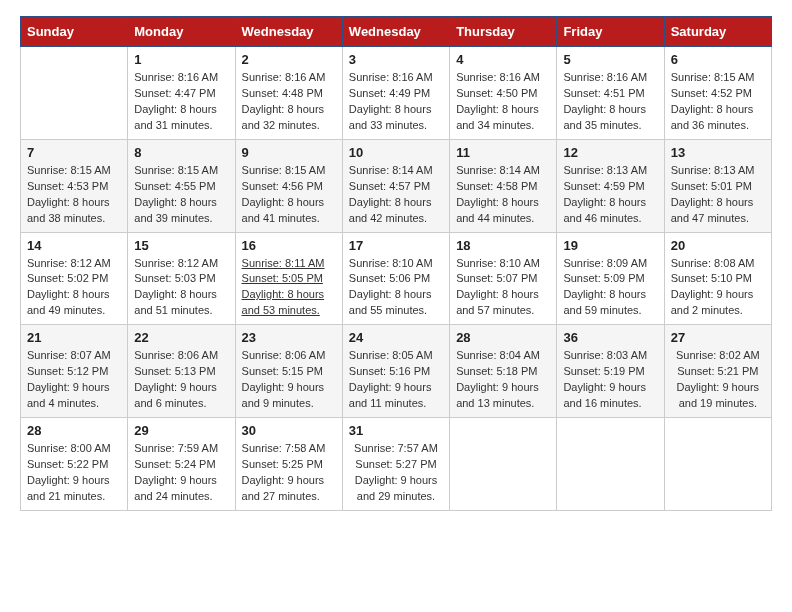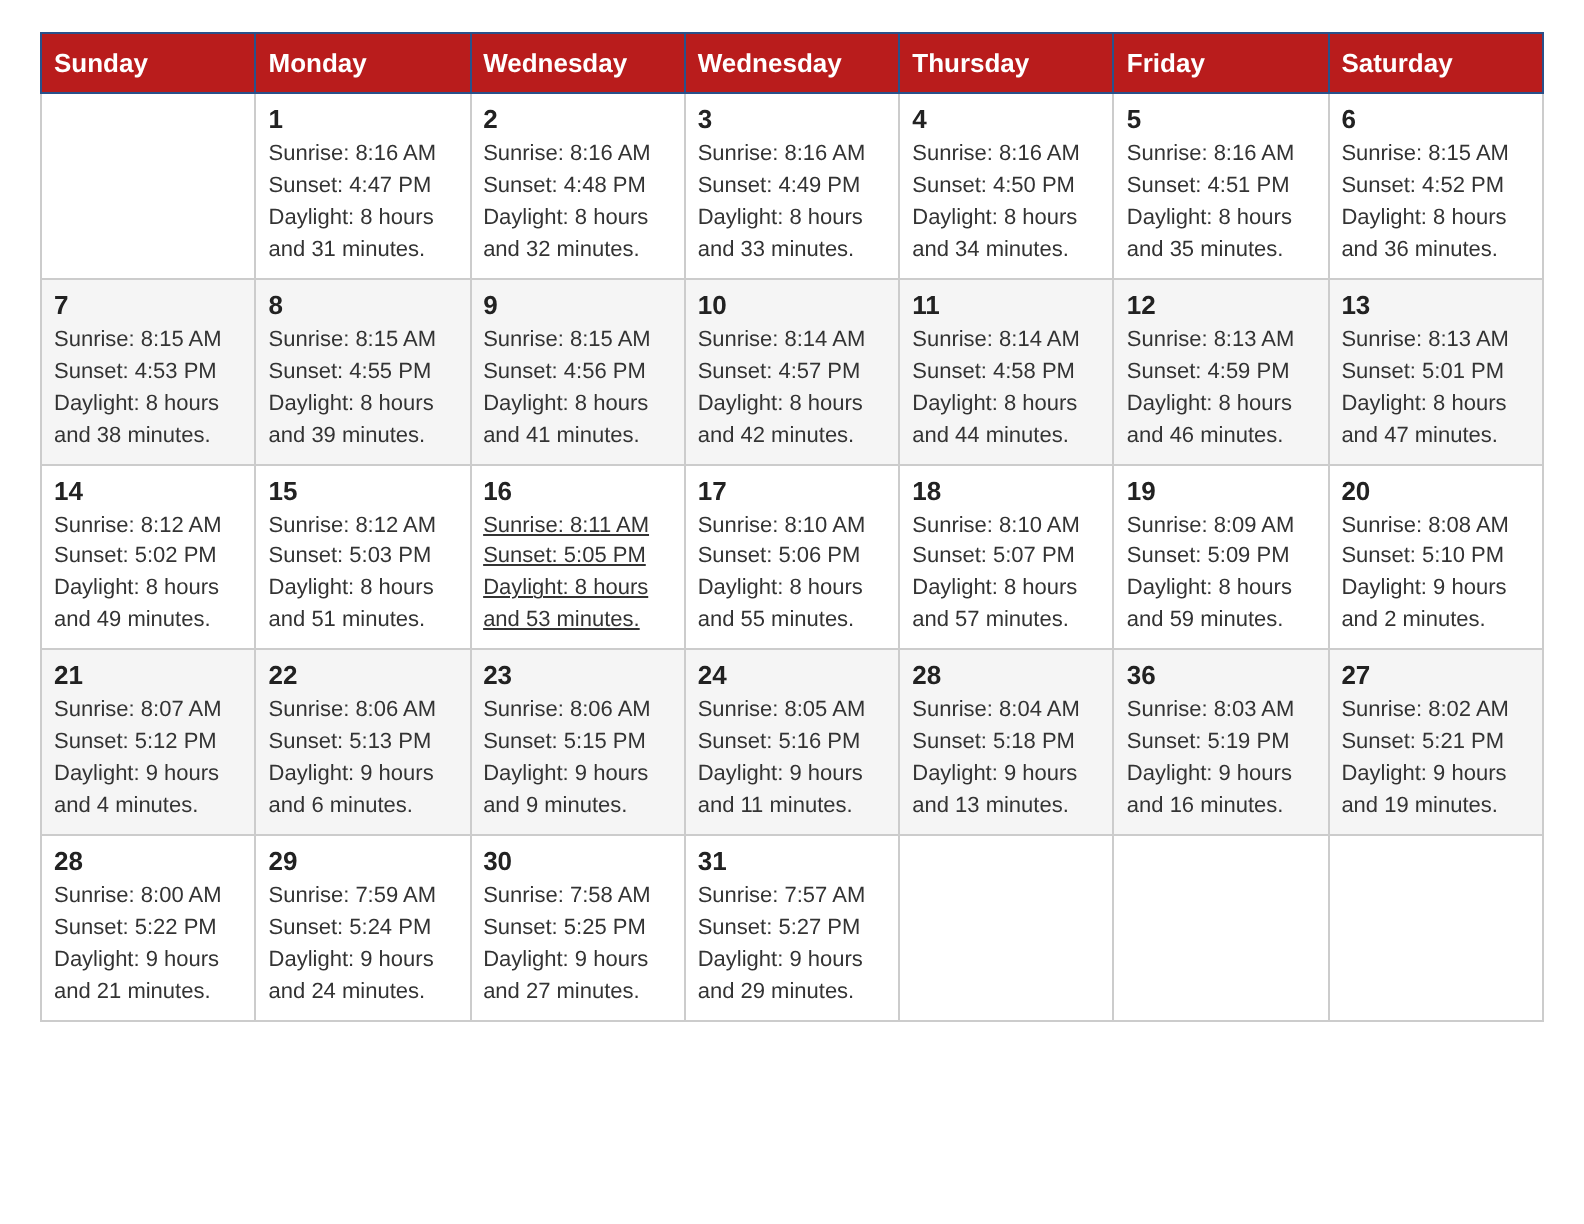--- a/index.html
+++ b/index.html
@@ -296,21 +296,21 @@
           </td>
           <td>
             <div class="day-num">36</div>
             <div class="day-info" style="white-space: pre-line;">Sunrise: 8:03 AM
 Sunset: 5:19 PM
 Daylight: 9 hours
 and 16 minutes.</div>
           </td>
           <td>
             <div class="day-num">27</div>
-            <div class="day-info" style="white-space: pre-line;">Sunrise: 8:02 AM
+            <div class="day-info" style="white-space: pre-line; text-align: center;">Sunrise: 8:02 AM
 Sunset: 5:21 PM
 Daylight: 9 hours
 and 19 minutes.</div>
           </td>
         </tr>
         <tr>
           <td>
             <div class="day-num">28</div>
             <div class="day-info" style="white-space: pre-line;">Sunrise: 8:00 AM
 Sunset: 5:22 PM
@@ -326,21 +326,21 @@
           </td>
           <td>
             <div class="day-num">30</div>
             <div class="day-info" style="white-space: pre-line;">Sunrise: 7:58 AM
 Sunset: 5:25 PM
 Daylight: 9 hours
 and 27 minutes.</div>
           </td>
           <td>
             <div class="day-num">31</div>
-            <div class="day-info" style="white-space: pre-line;">Sunrise: 7:57 AM
+            <div class="day-info" style="white-space: pre-line; text-align: center;">Sunrise: 7:57 AM
 Sunset: 5:27 PM
 Daylight: 9 hours
 and 29 minutes.</div>
           </td>
           <td class="empty"></td>
           <td class="empty"></td>
           <td class="empty"></td>
         </tr>
       </tbody>
   </table>

